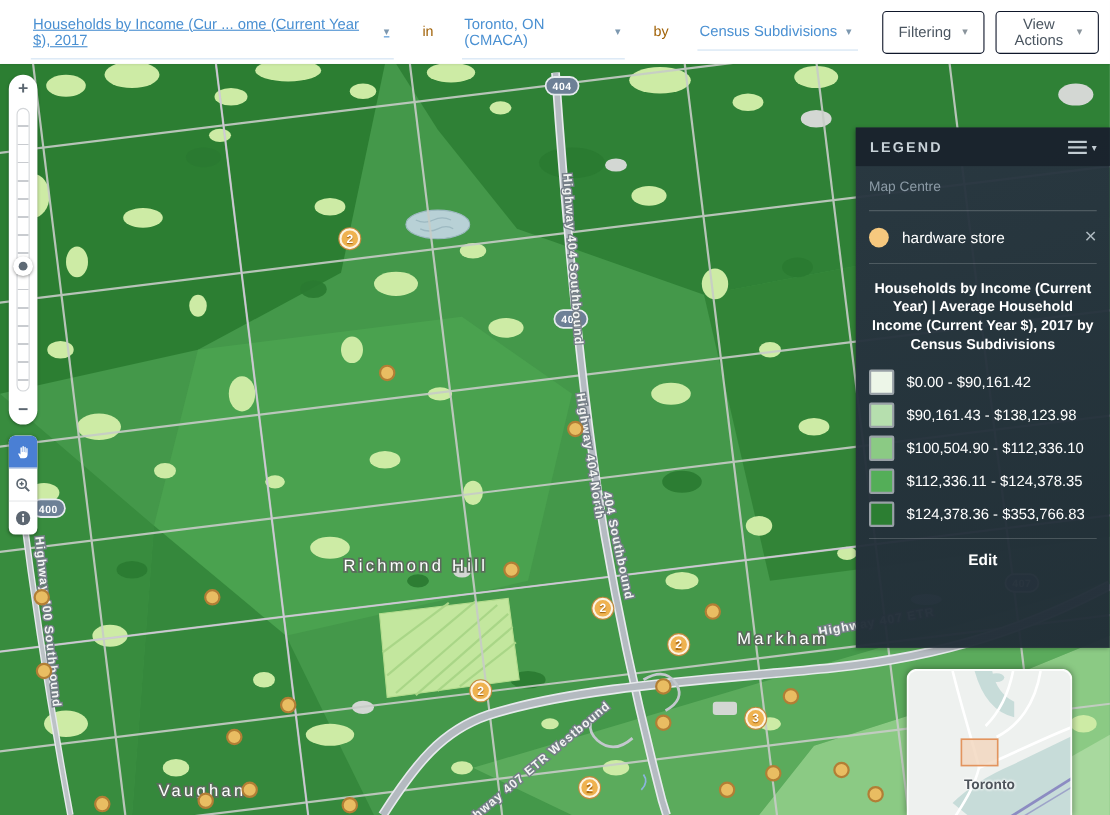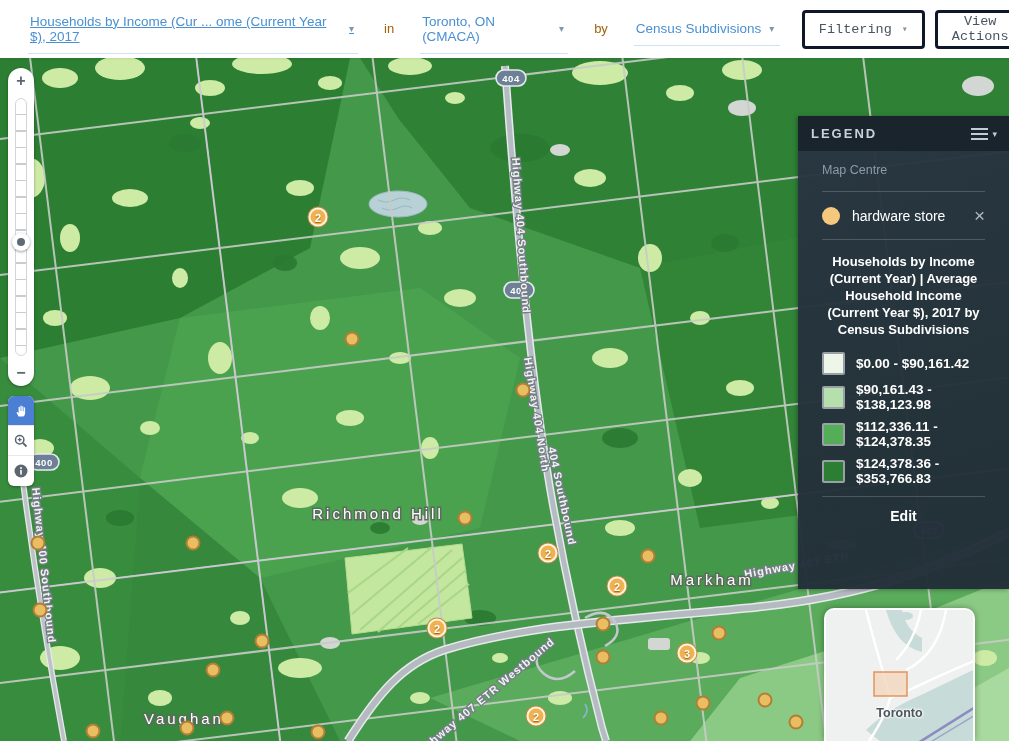--- a/index.html
+++ b/index.html
@@ -10,23 +10,23 @@
   .toolbar { position:absolute; top:0; left:0; width:1009px; height:58px; background:#fff;
              display:flex; align-items:center; padding:0 10px 0 28px; z-index:50;
              box-shadow:0 1px 2px rgba(0,0,0,.08); }
   .dd { display:flex; align-items:center; gap:8px; color:#4a90d2; font-size:13.5px;
         border-bottom:1px solid #cfe2f2; padding:0 4px 9px 2px; margin-top:9px; cursor:pointer; }
   .dd .caret { color:#7d98b0; font-size:10px; }
   .dd-metric { min-width:330px;text-decoration:underline; }
   .dd-geo    { min-width:148px; margin-left:26px; }
   .dd-level  { min-width:146px; margin-left:26px; }
   .joiner { color:#a16207; font-size:13px; margin-left:26px; padding-bottom:2px; }
-  .tb-btn { display:flex; align-items:center; gap:10px; border:3px solid #0f172a; border-radius:4px;
+  .tb-btn { display:flex; align-items:center; gap:10px; border:1px solid #0f172a; border-radius:4px;
             background:#fff; color:#4a5560; font-size:13.5px; height:39px; padding:0 14px;
-            margin-left:10px; cursor:pointer;font-family:Liberation Mono, monospace; }
+            margin-left:10px; cursor:pointer; }
   .tb-btn:first-of-type { margin-left:22px; }
   .tb-btn .caret { color:#8a949c; font-size:10px; }
 
   
   .map-wrap { position:absolute; top:58px; left:0; width:1009px; height:683px; overflow:hidden; }
   .map-wrap svg.basemap { position:absolute; inset:0; }
   text.city { fill:#ffffff; font-size:15px; letter-spacing:3px; stroke:#5b6b5c; stroke-width:3px;
               paint-order:stroke; font-weight:400; }
   text.road { fill:#f3f5f3; font-size:11px; font-weight:700; letter-spacing:1px;
               stroke:#757e87; stroke-width:2.6px; paint-order:stroke; }
@@ -58,42 +58,42 @@
   .zoom-handle::after { content:""; position:absolute; left:5px; top:5px; width:8px; height:8px;
                         border-radius:50%; background:#5f6b76; }
   .tool-group { position:absolute; left:8px; top:338px; width:26px; background:#fff;
                 border-radius:6px; box-shadow:0 1px 3px rgba(0,0,0,.35); z-index:20; overflow:hidden; }
   .tool-cell { width:26px; height:30px; display:flex; align-items:center; justify-content:center;
                cursor:pointer; border-bottom:1px solid #e6e8ea; }
   .tool-cell:last-child { border-bottom:none; }
   .tool-cell.active { background:#4a7fd4; }
 
   
-  .legend { position:absolute; right:0; top:58px; width:211px; height:473px;
+  .legend { position:absolute; right:0; top:58px; width:231px; height:473px;
             background:linear-gradient(160deg, rgba(41,54,65,.97), rgba(33,45,55,.97));
             color:#fff; z-index:30; box-shadow:-1px 1px 4px rgba(0,0,0,.3); }
   .legend-header { height:35px; background:rgba(25,35,44,.95); display:flex; align-items:center;
                    justify-content:space-between; padding:0 12px 0 13px; }
   .legend-header .lg-title { color:#c8d2d8; font-size:13px; font-weight:700; letter-spacing:2px; }
   .legend-menu { display:flex; align-items:center; gap:4px; cursor:pointer; }
   .hamburger { display:block; width:17px; height:2px; background:#c2ccd2;
                box-shadow:0 5px 0 #c2ccd2, 0 10px 0 #c2ccd2; margin-bottom:10px; }
   .caret-sm { color:#c2ccd2; font-size:9px; }
-  .legend-body { padding:10px 24px 0; }
+  .legend-body { padding:10px 12px 0; }
   .mc-label { color:#8b9aa5; font-size:12.5px; margin-top:2px; }
   .mc-value { color:#fff; font-size:15px; font-weight:700; margin-top:3px; }
   .legend hr { border:none; border-top:1px solid rgba(255,255,255,.18); margin:14px 0; }
   .poi-row { display:flex; align-items:center; gap:12px; font-size:14px; }
   .poi-swatch { width:18px; height:18px; border-radius:50%; flex:0 0 auto; }
   .poi-close { margin-left:auto; color:#aeb9c0; font-size:19px; line-height:1; cursor:pointer; }
   .legend-var-title { font-size:13px; font-weight:700; text-align:center; line-height:1.3;
                       margin:2px 2px 14px; }
   .class-row { display:flex; align-items:center; gap:11px; margin-bottom:7px; }
   .class-swatch { width:23px; height:23px; border:2px solid #99a1a7; border-radius:2px; flex:0 0 auto; }
-  .class-range { font-size:13.5px; font-weight:700; }
+  .class-range { font-size:13.5px; font-weight:400; }
   .legend hr.tight { margin:10px 0 0; }
   .edit-btn { text-align:center; font-size:14px; font-weight:700; padding:11px 0 10px; cursor:pointer; }
 
   
   .inset { position:absolute; left:824px; top:550px; width:151px; height:133px; z-index:25;
            border-radius:10px 10px 0 0; overflow:hidden; box-shadow:0 0 6px rgba(0,0,0,.35);
            border:2px solid #fcfdfc; border-bottom:none; background:#eef1ef; }
   .inset-label { position:absolute; left:0; right:0; top:96px; text-align:center; color:#4d545b;
                  font-size:12.5px; font-weight:700;
                  text-shadow:0 0 3px #fff,0 0 3px #fff,0 0 3px #fff; }
@@ -401,20 +401,24 @@
       <div class="legend-classes">
         <div class="class-row">
           <span class="class-swatch" style="background: rgb(237, 246, 232);"></span>
           <span class="class-range">$0.00 - $90,161.42</span>
         </div>
         <div class="class-row">
           <span class="class-swatch" style="background: rgb(182, 223, 174);"></span>
           <span class="class-range">$90,161.43 - $138,123.98</span>
         </div>
         <div class="class-row">
+          <span class="class-swatch" style="background: rgb(139, 202, 132);"></span>
+          <span class="class-range">$100,504.90 - $112,336.10</span>
+        </div>
+        <div class="class-row">
           <span class="class-swatch" style="background: rgb(84, 174, 88);"></span>
           <span class="class-range">$112,336.11 - $124,378.35</span>
         </div>
         <div class="class-row">
           <span class="class-swatch" style="background: rgb(44, 126, 50);"></span>
           <span class="class-range">$124,378.36 - $353,766.83</span>
         </div>
       </div>
       <hr class="tight">
       <div class="edit-btn">Edit</div>

